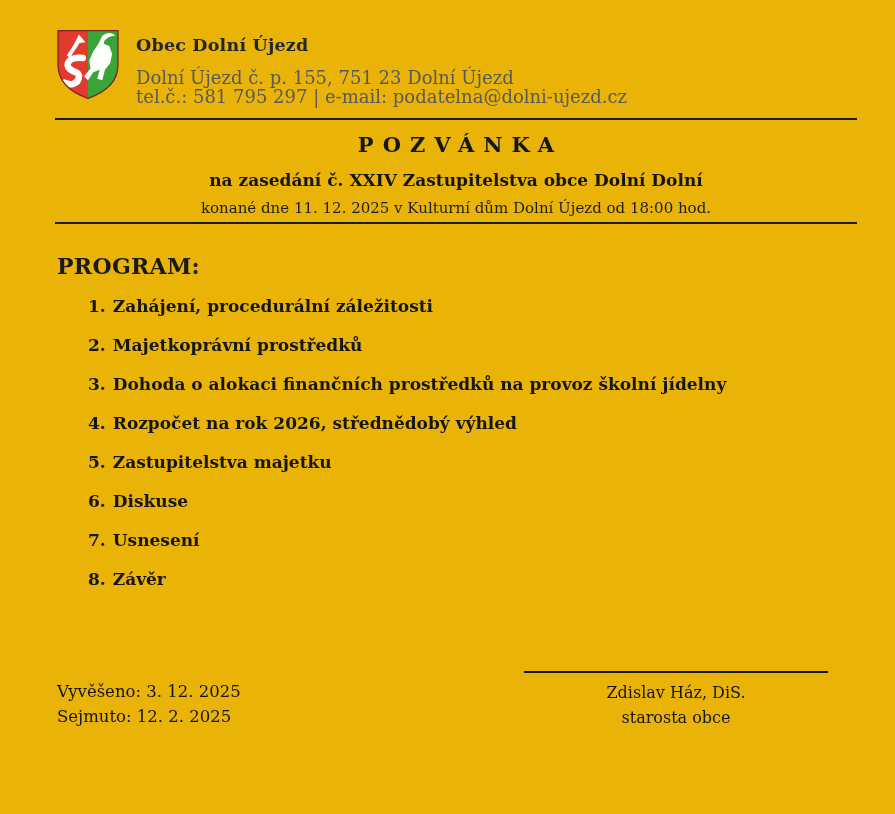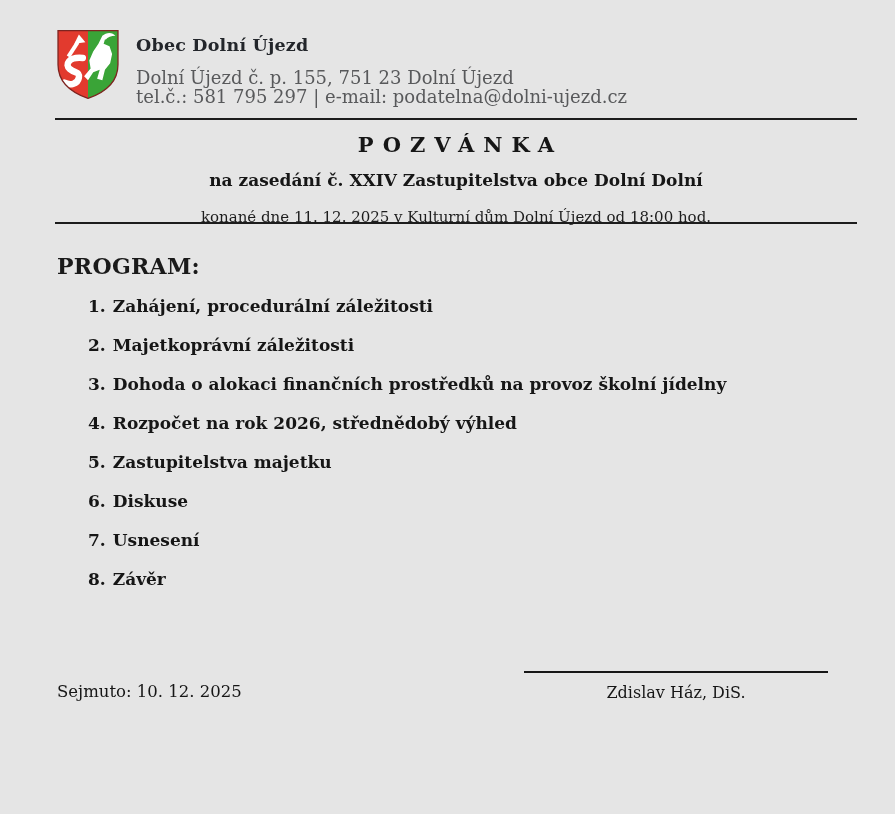--- a/index.html
+++ b/index.html
@@ -8,21 +8,21 @@
     width: 895px;
     height: 814px;
     font-family: "DejaVu Serif", "Liberation Serif", serif;
     color: #1a1a1a;
     position: relative;
     overflow: hidden;
   }
   .page {
     position: absolute;
     inset: 0;
-    background: #e5e5e5;
+    background: #eab308;
   }
 
   
   .letterhead {
     position: absolute;
     top: 28px;
     left: 55px;
     right: 38px;
     display: flex;
     align-items: flex-start;
@@ -69,21 +69,21 @@
     text-indent: 9px; 
     color: #161616;
   }
   .doc-subtitle {
     margin-top: 13px;
     font-size: 17px;
     font-weight: bold;
     color: #161616;
   }
   .doc-details {
-    margin-top: 18px;
+    margin-top: 9px;
     font-size: 15px;
     font-weight: normal;
     color: #1d1d1d;
   }
 
   
   .program-heading {
     position: absolute;
     top: 253px;
     left: 57px;
@@ -187,21 +187,21 @@
   <h3 class="program-heading">PROGRAM:</h3>
   <ol class="program-list">
 
       <li class="program-item">
         <span class="num">1.</span>
         <span class="txt">Zahájení, procedurální záležitosti</span>
       </li>
 
       <li class="program-item">
         <span class="num">2.</span>
-        <span class="txt">Majetkoprávní záležitosti</span>
+        <span class="txt">Majetkoprávní prostředků</span>
       </li>
 
       <li class="program-item">
         <span class="num">3.</span>
         <span class="txt">Dohoda o alokaci finančních prostředků na provoz školní jídelny</span>
       </li>
 
       <li class="program-item">
         <span class="num">4.</span>
         <span class="txt">Rozpočet na rok 2026, střednědobý výhled</span>
@@ -222,20 +222,22 @@
         <span class="txt">Usnesení</span>
       </li>
 
       <li class="program-item">
         <span class="num">8.</span>
         <span class="txt">Závěr</span>
       </li>
     </ol>
 
   <div class="dates">
-    <div>Sejmuto: 10. 12. 2025</div>
+    <div>Vyvěšeno: 3. 12. 2025</div>
+    <div>Sejmuto: 12. 2. 2025</div>
   </div>
   <div class="signature">
     <div class="sig-line"></div>
     <div>Zdislav Ház, DiS.</div>
+    <div>starosta obce</div>
   </div>
 
 </div>
 
 </body></html>

